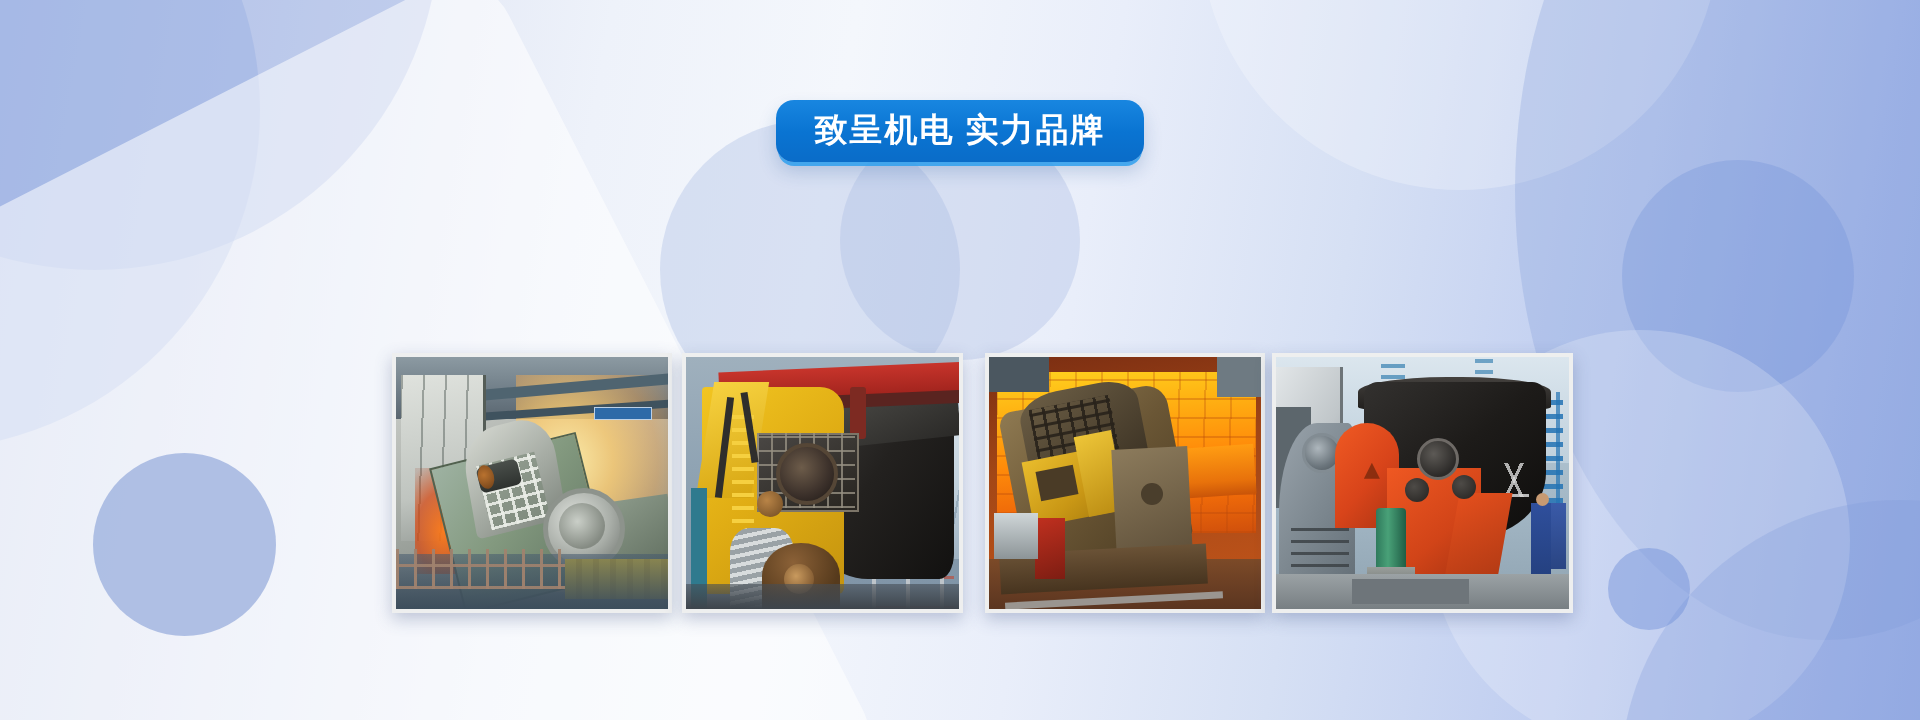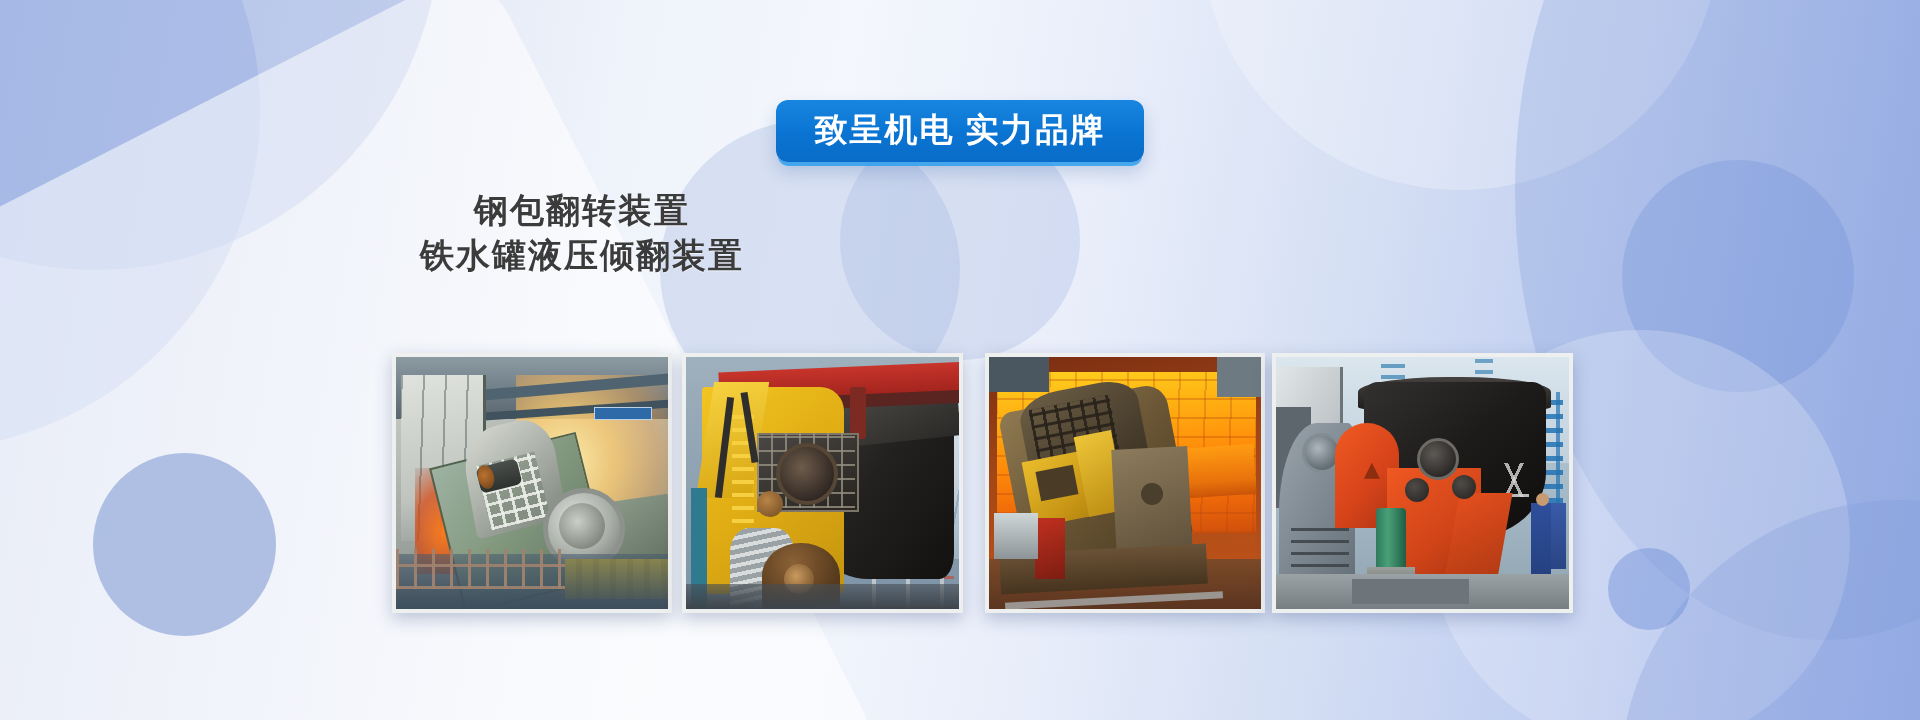--- a/index.html
+++ b/index.html
@@ -148,21 +148,21 @@
     top: 100px;
     display: flex;
     justify-content: center;
   }
   .badge {
     position: relative;
     display: inline-flex;
     align-items: center;
     justify-content: center;
     padding: 9px 38px 12px 38px;
-    border-radius: 12px;
+    border-radius: 18px;
     background: linear-gradient(180deg, #1886e0 0%, #0a74d2 52%, #0a6cc8 100%);
     box-shadow: 0 6px 0 -2px rgba(47,160,238,0.85),
                 0 10px 18px rgba(30,80,150,0.22);
   }
   .badge-text {
     color: #ffffff;
     font-size: 33px;
     font-weight: bold;
     letter-spacing: 2px;
     line-height: 1.25;
@@ -698,24 +698,20 @@
     <div class="blob blob-i"></div>
   </div>
 
   <div class="badge-wrap">
     <div class="badge">
       <span class="badge-text">致呈机电 实力品牌</span>
     </div>
   </div>
 
   <div class="titles">
-    <div class="title-left">
-      <div class="title-line">钢包翻转装置</div>
-      <div class="title-line">铁水罐液压倾翻装置</div>
-    </div>
   </div>
 
   <div class="photos">
 
     <div class="panel panel-1">
       <div class="scene">
         <div class="sh p1-bg"></div>
         <div class="sh p1-roof"></div>
         <div class="sh p1-glow"></div>
         <div class="sh p1-beam"></div>

